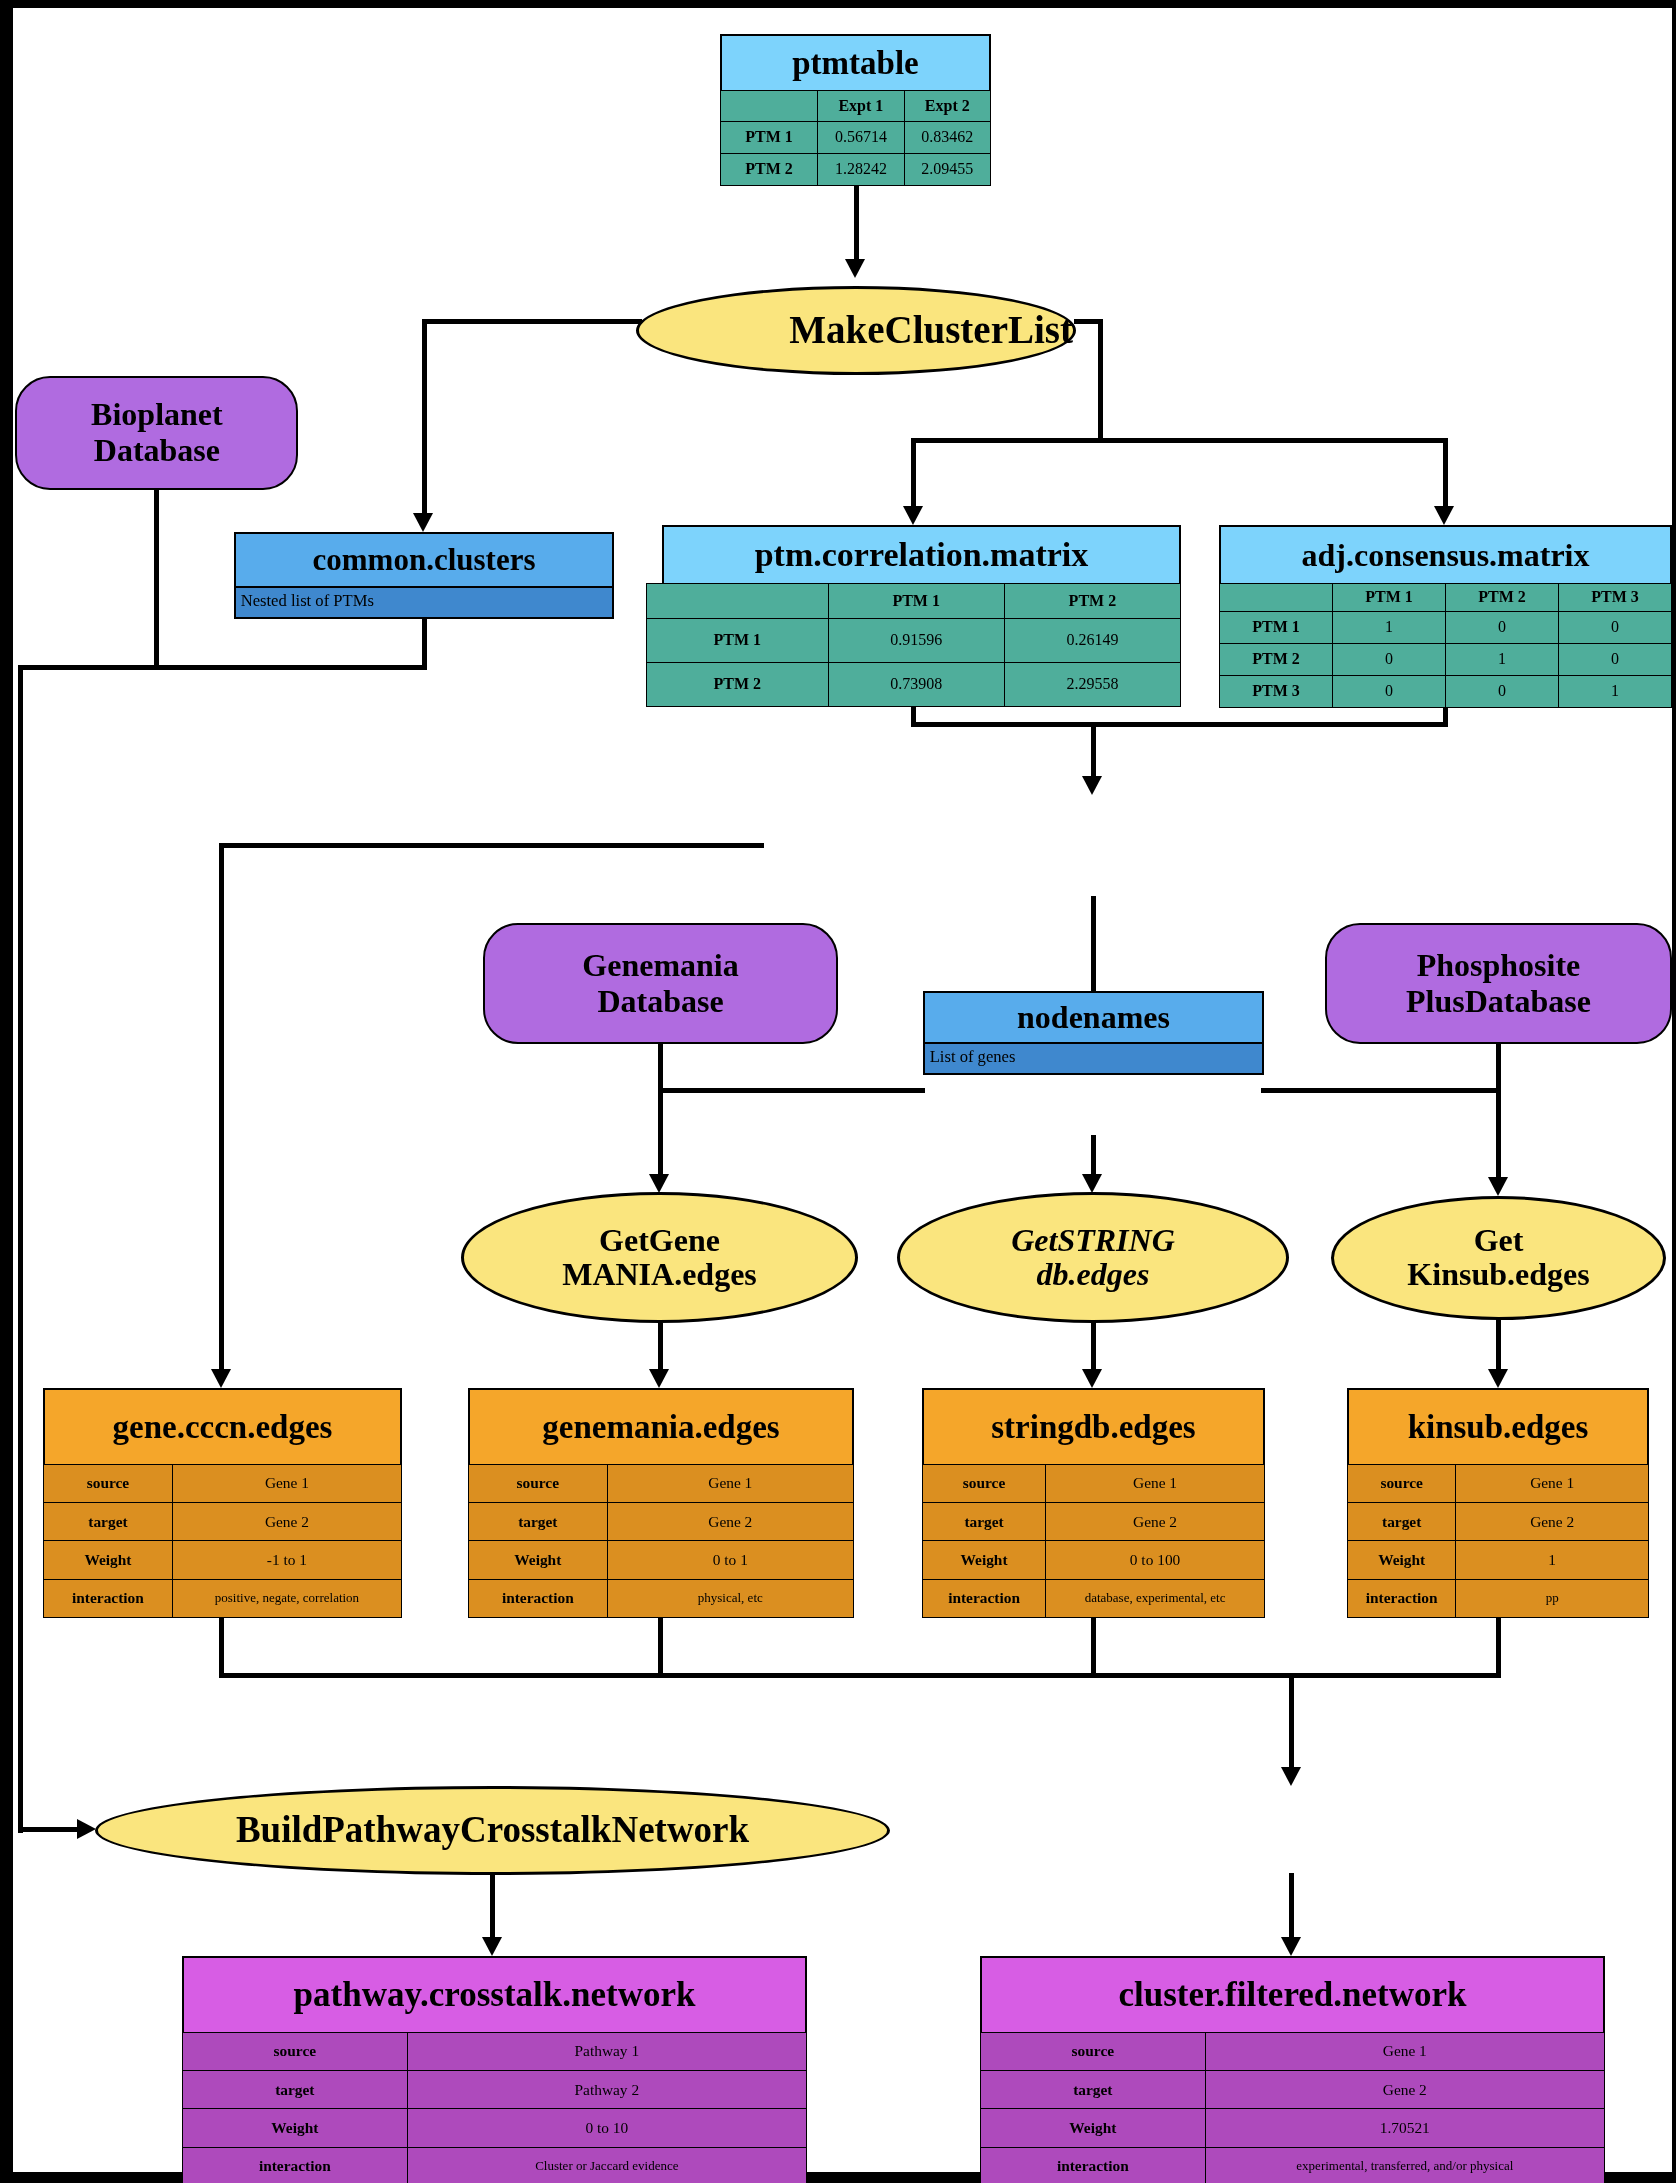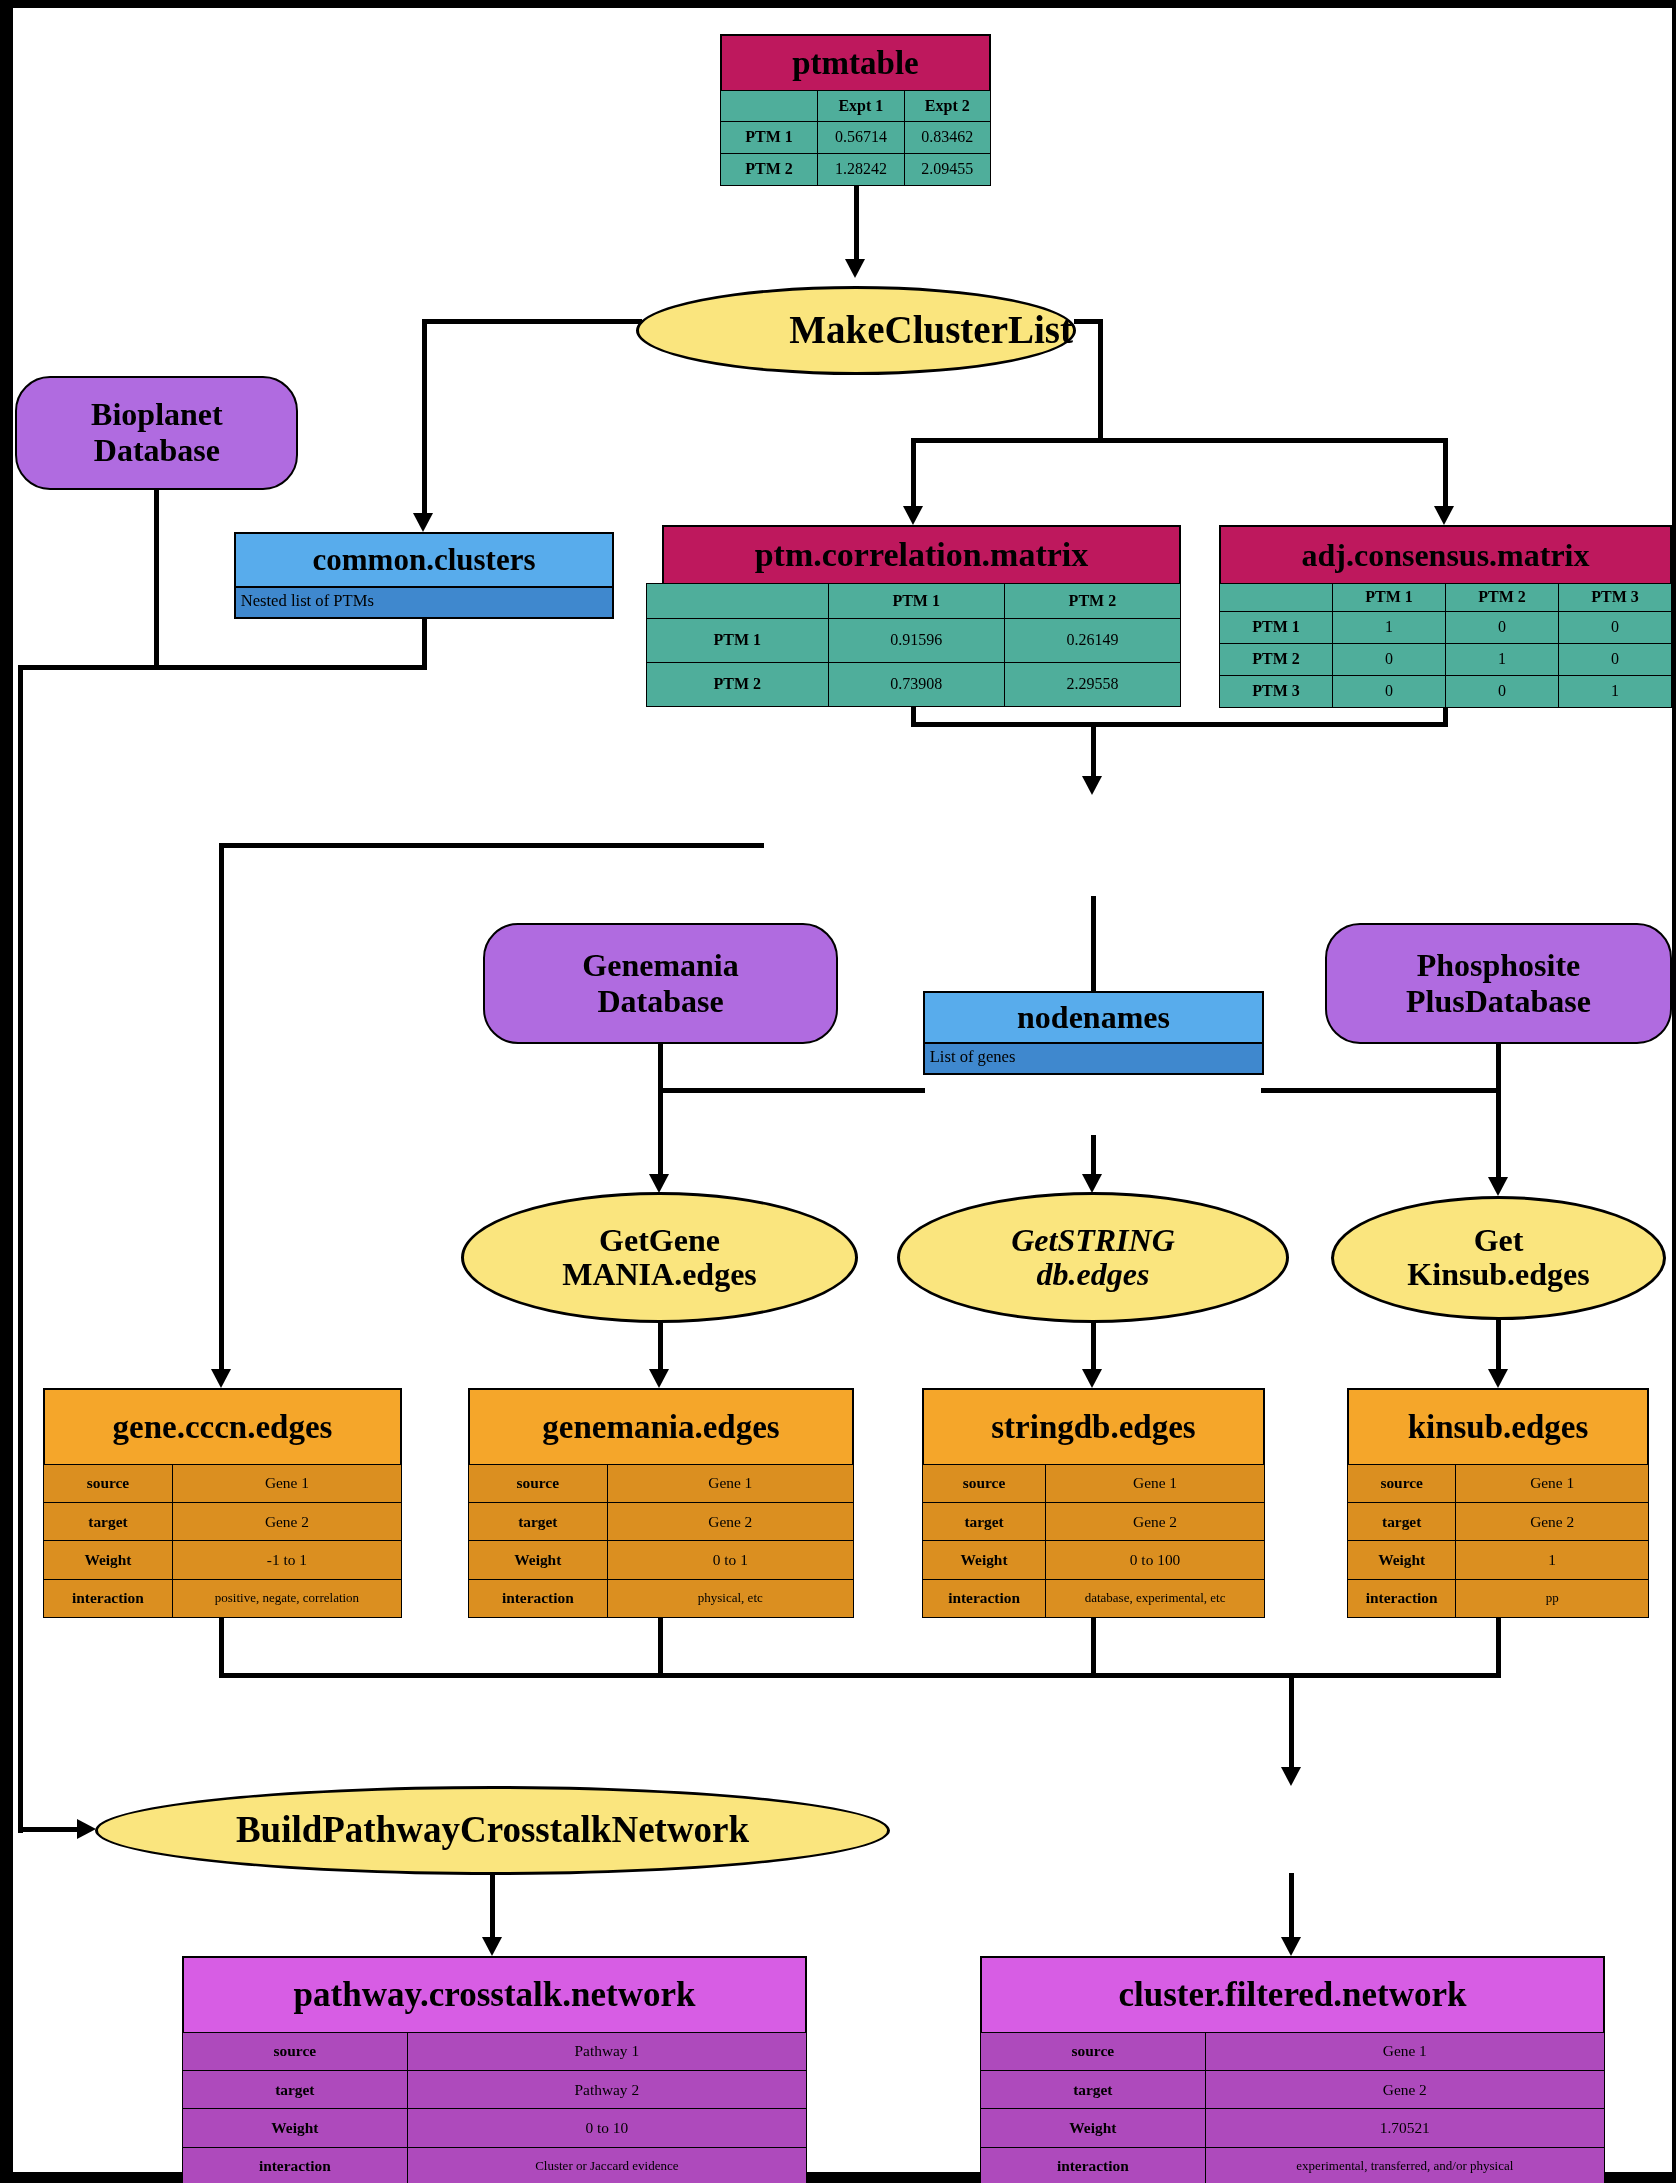--- a/index.html
+++ b/index.html
@@ -12,21 +12,21 @@
   .arr-d{position:absolute;width:0;height:0;border-left:10.6px solid transparent;border-right:10.6px solid transparent;border-top:19px solid #000;z-index:2;}
   .arr-r{position:absolute;width:0;height:0;border-top:10.6px solid transparent;border-bottom:10.6px solid transparent;border-left:19px solid #000;z-index:2;}
 
   
   .record{position:absolute;z-index:3;}
   .rtitle{border:2.4px solid #000;font-weight:bold;display:flex;align-items:center;justify-content:center;text-align:center;}
   .record table{width:100%;border-collapse:collapse;margin-top:-2.4px;padding-left:39px;}
   .record th,.record td{border:1.8px solid #000;text-align:center;padding:1.2px 3.5px;font-size:16px;}
   .record th{font-weight:bold;}
 
-  .teal .rtitle{background:#be185d;font-size:34px;height:54px;}
+  .teal .rtitle{background:#7dd3fc;font-size:34px;height:54px;}
   .teal th,.teal td{background:#4FAE9B;}
 
   .orange .rtitle{background:#F5A62A;font-size:33px;height:74px;}
   .orange th,.orange td{background:#DB8F20;height:35px;font-size:15.4px;}
   .orange td.small,.magenta td.small{font-size:13px;}
 
   .magenta .rtitle{background:#D75DE4;font-size:35px;height:74px;}
   .magenta th,.magenta td{background:#AE4ABC;height:35px;font-size:15.4px;}
 
   .blue{position:absolute;z-index:3;}

